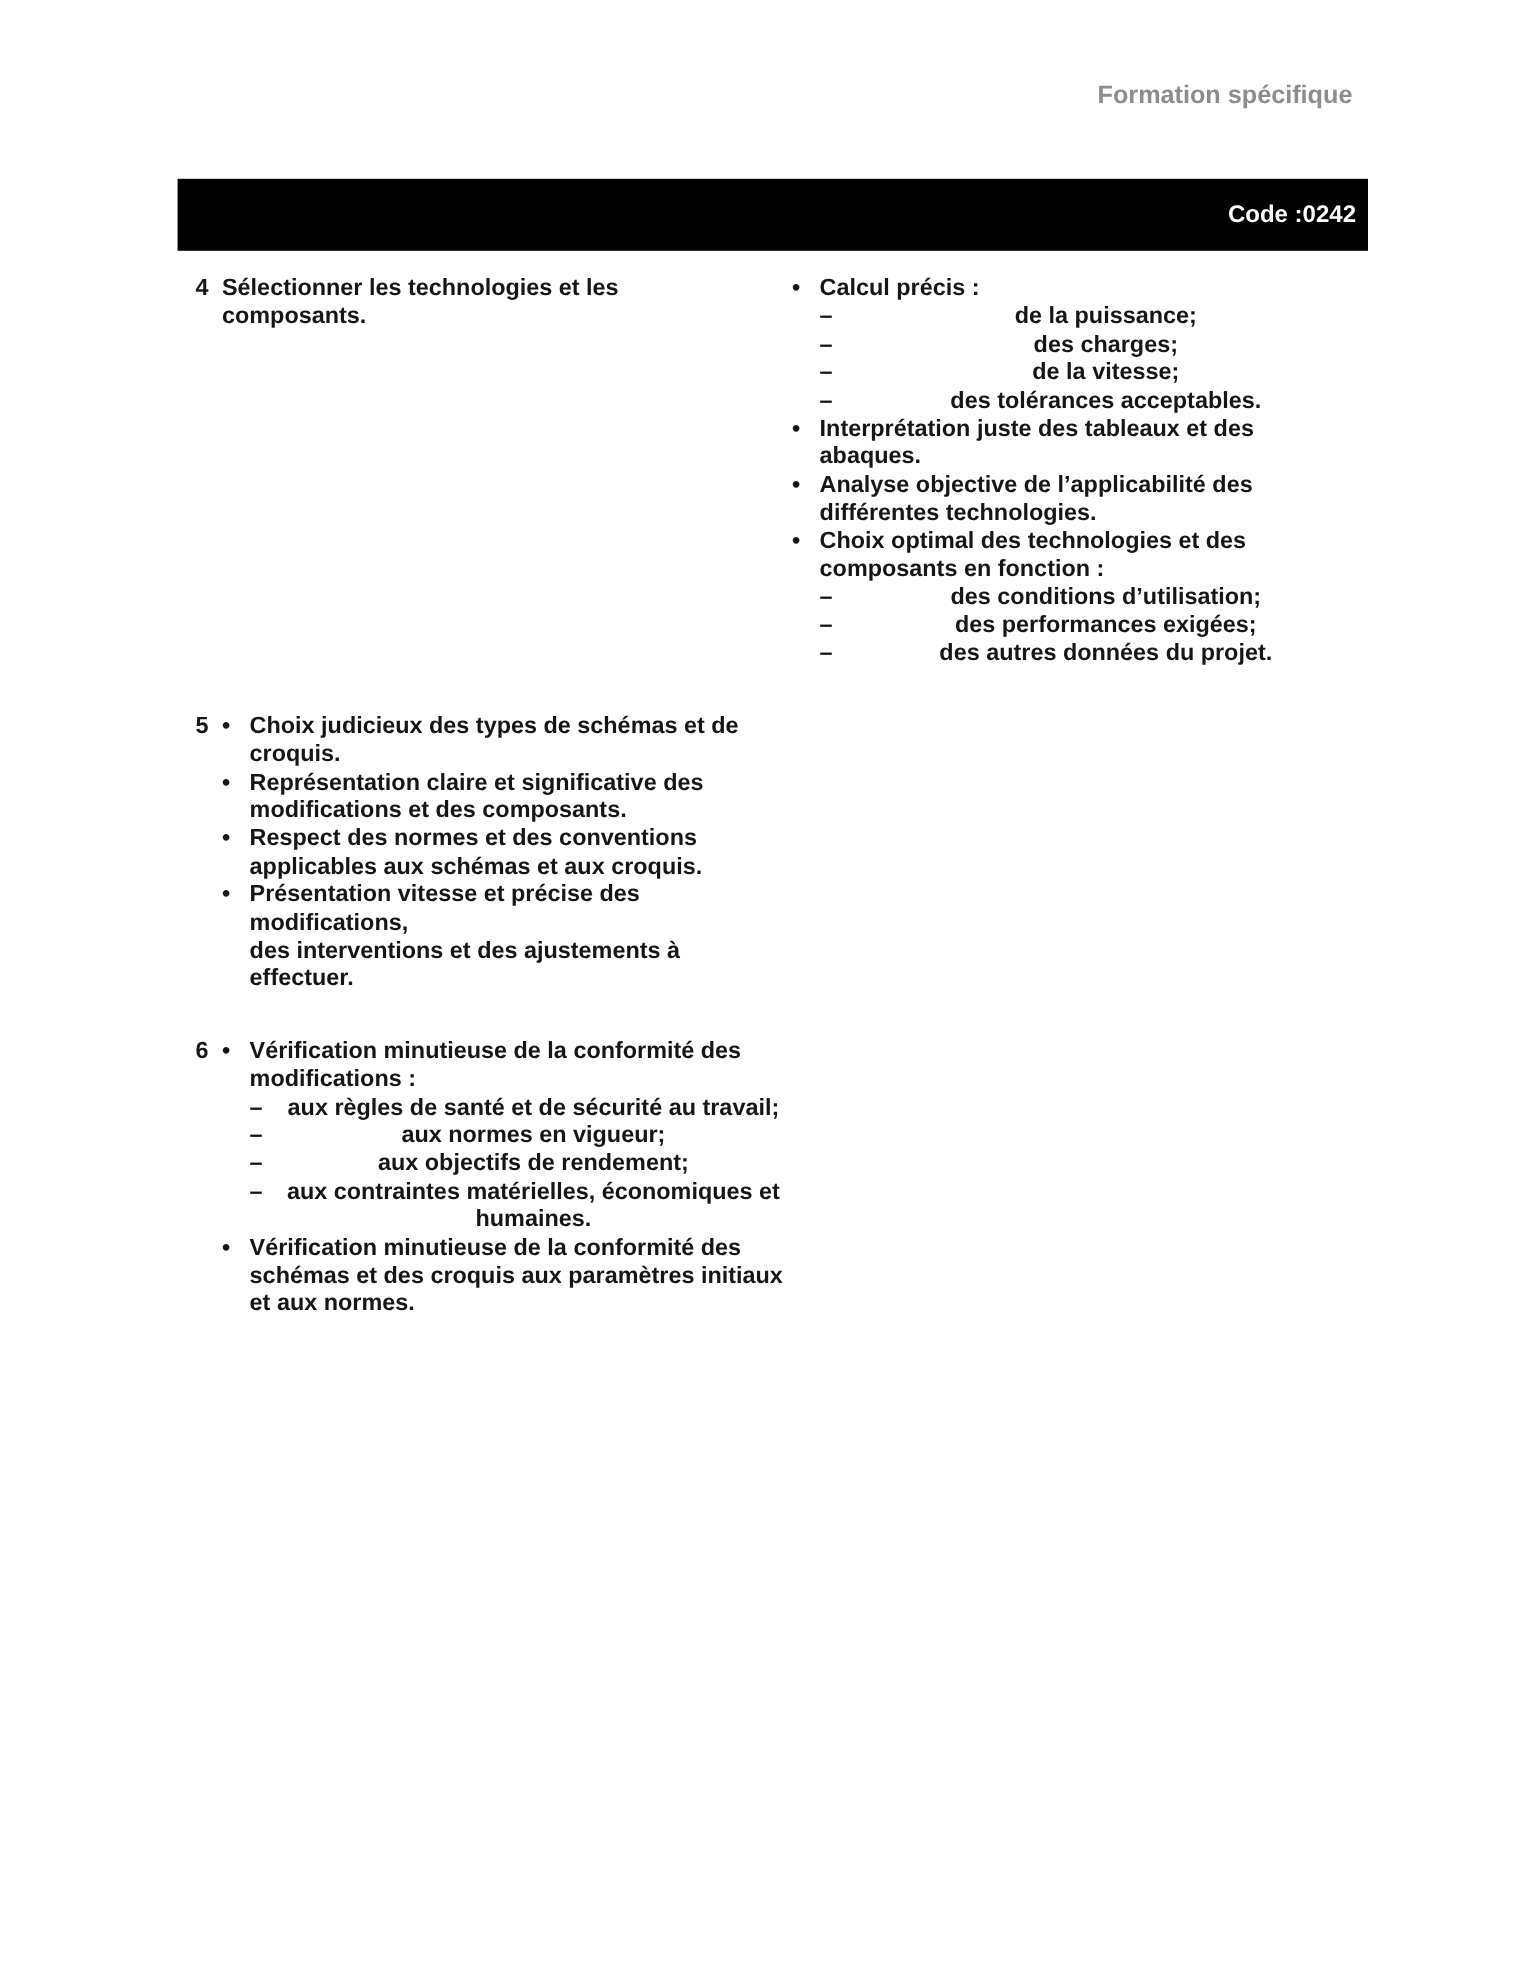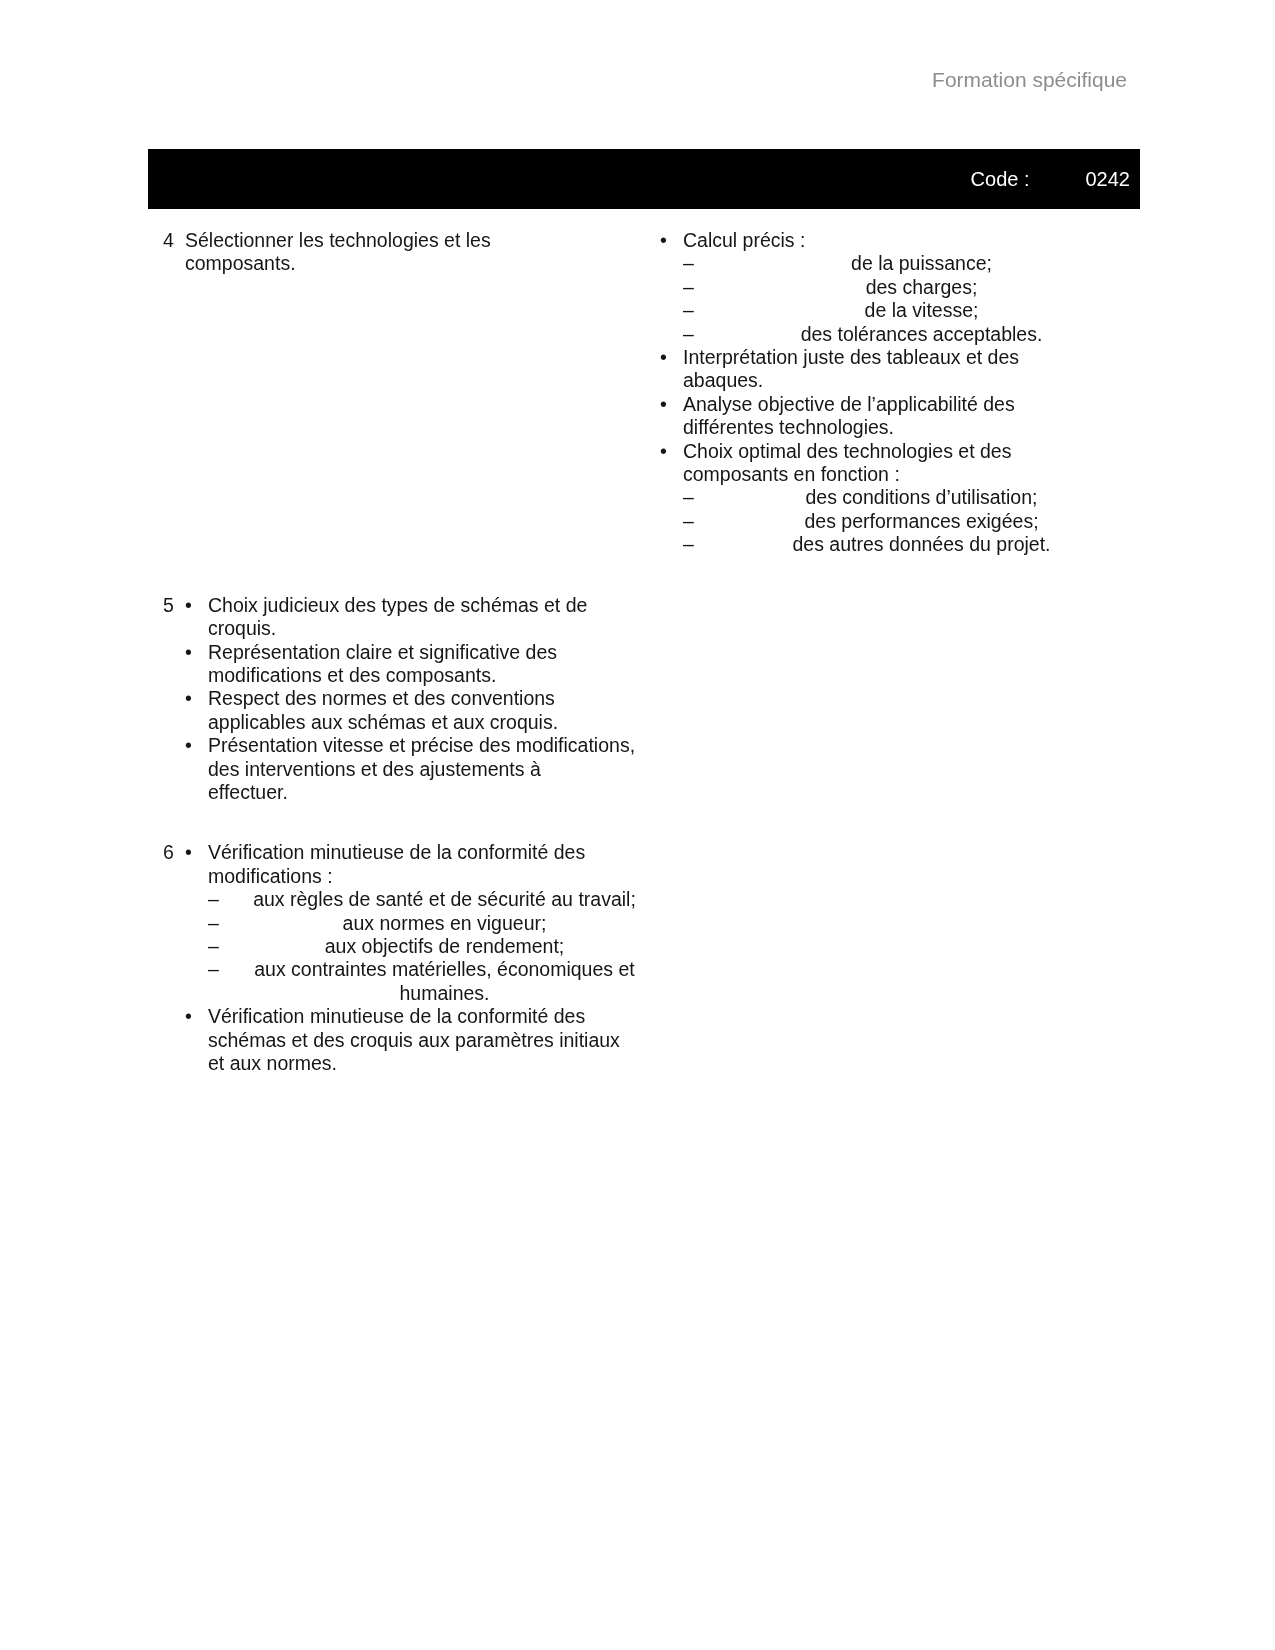--- a/index.html
+++ b/index.html
@@ -8,20 +8,21 @@
     background: #ffffff;
   }
   .page {
     position: relative;
     width: 1275px;
     height: 1168px;
     background: #ffffff;
     font-family: "Liberation Sans", sans-serif;
     color: #161616;
     overflow: hidden;
+    font-weight: bold;
   }
   .section-header {
     position: absolute;
     top: 68px;
     right: 148px;
     font-size: 21px;
     line-height: 24px;
     color: #8d8d8d;
   }
   .code-bar {
@@ -32,21 +33,21 @@
     height: 60px;
     background: #000000;
     box-sizing: border-box;
     display: flex;
     align-items: center;
     justify-content: flex-end;
     padding-right: 10px;
     color: #ffffff;
     font-size: 20px;
   }
-  .code-bar .code-label { margin-right: 56px; }
+  .code-bar .code-label { }
   .content {
     position: absolute;
     left: 163px;
     top: 229px;
     width: 976px;
     font-size: 19.5px;
     line-height: 23.4px;
   }
   .row {
     display: grid;

